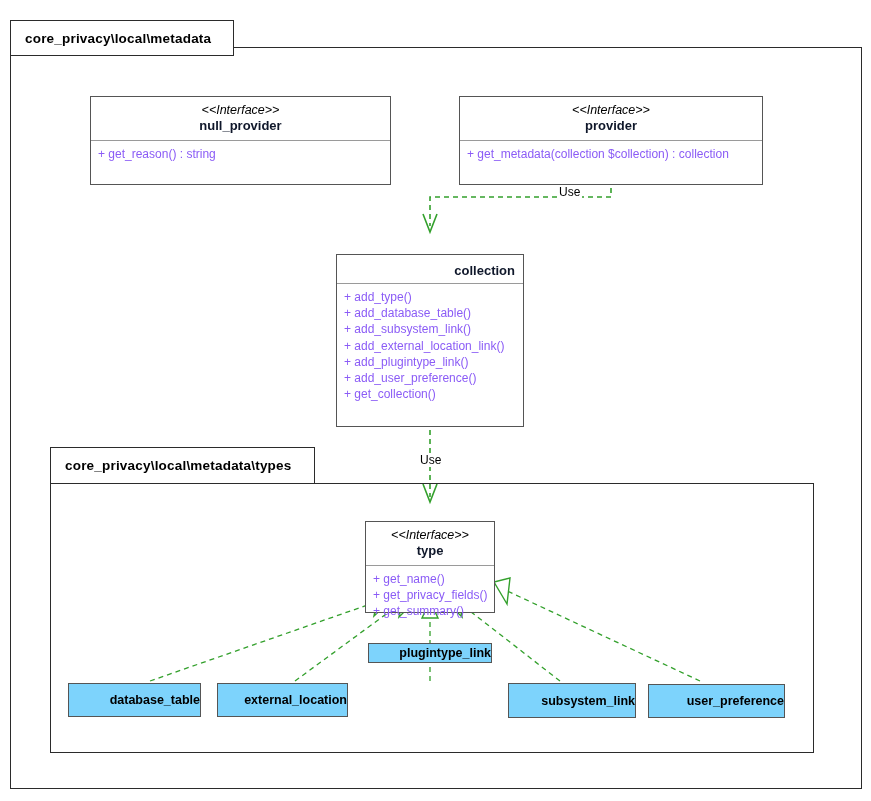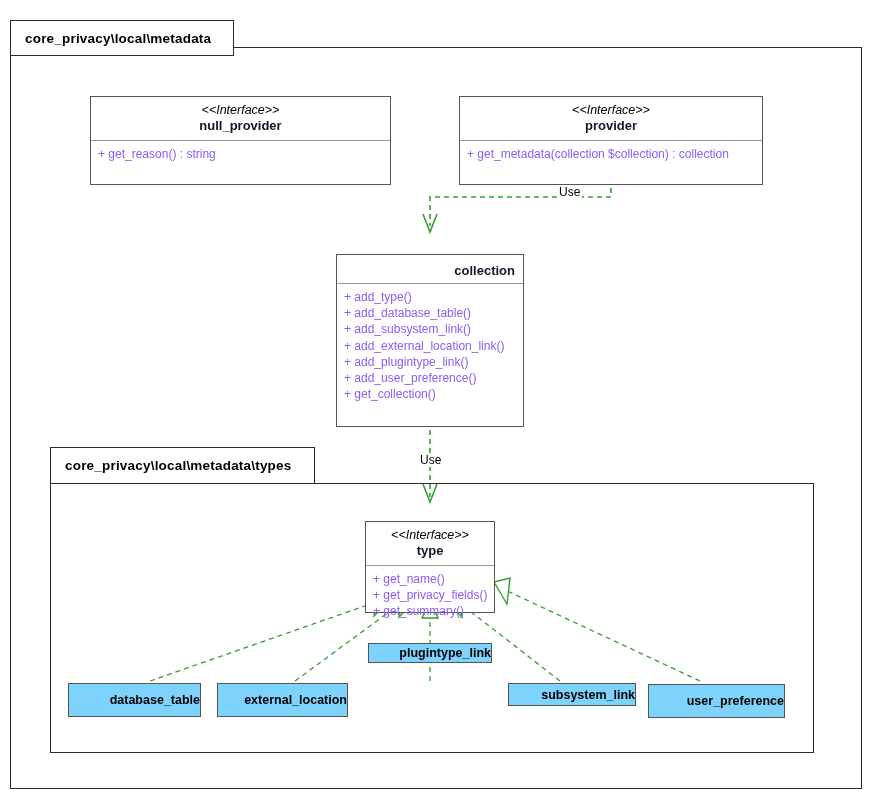--- a/index.html
+++ b/index.html
@@ -220,21 +220,21 @@
   </div>
 
   <div class="uml-simple" style="left:217px; top:683px; width:131px; height:34px;padding-left:21px;">
     <span>external_location</span>
   </div>
 
   <div class="uml-simple" style="left:368px; top:643px; width:124px; height:20px;">
     <span>plugintype_link</span>
   </div>
 
-  <div class="uml-simple" style="left:508px; top:683px; width:128px; height:23px;">
+  <div class="uml-simple" style="left:508px; top:683px; width:128px; height:35px;">
     <span>subsystem_link</span>
   </div>
 
   <div class="uml-simple" style="left:648px; top:684px; width:137px; height:34px;">
     <span>user_preference</span>
   </div>
 
 </div>
 
 </body></html>

